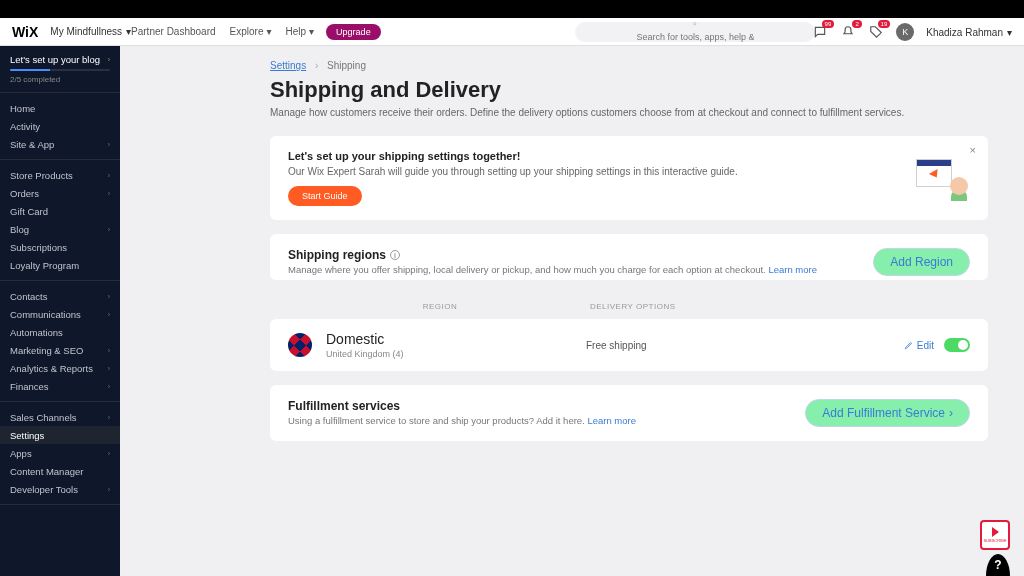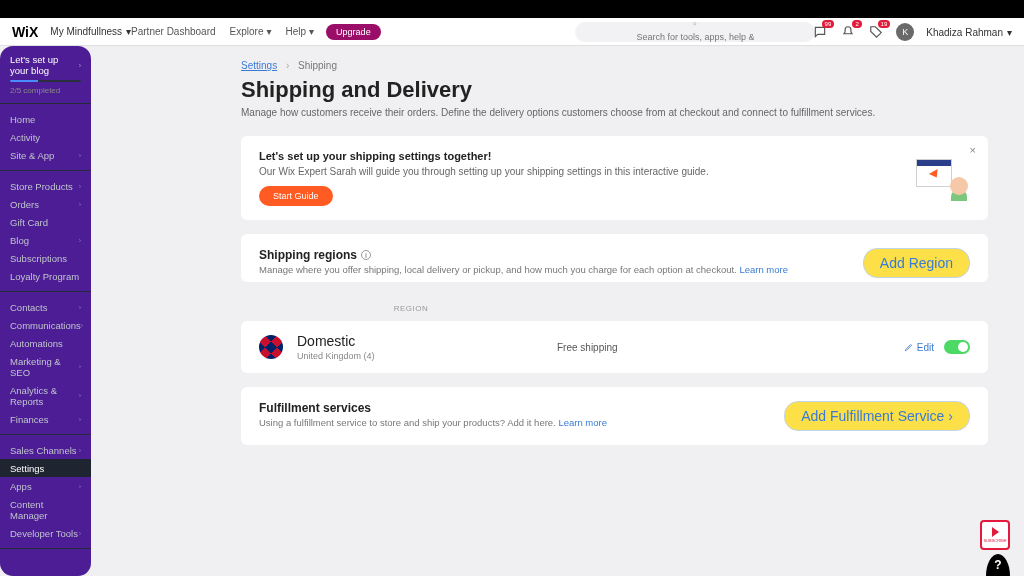--- a/index.html
+++ b/index.html
@@ -15,21 +15,21 @@
 .search-wrap svg { width: 10px; height: 10px; }
 .search-input { flex: 1; border: none; background: transparent; font-size: 9px; color: #777; outline: none; }
 .top-icons { position: absolute; right: 12px; top: 0; height: 28px; display: flex; align-items: center; gap: 12px; }
 .icon-badge { position: relative; width: 16px; height: 16px; display: flex; align-items: center; justify-content: center; }
 .icon-badge svg { width: 14px; height: 14px; }
 .badge { position: absolute; top: -4px; right: -6px; background: #e21b3c; color: #fff; font-size: 6px; border-radius: 6px; padding: 1px 3px; min-width: 10px; text-align: center; }
 .avatar { width: 18px; height: 18px; background: #6a6a6a; color: #fff; border-radius: 50%; display: flex; align-items: center; justify-content: center; font-size: 9px; }
 .username { font-size: 10px; color: #333; display: flex; align-items: center; gap: 4px; }
 
 .layout { display: flex; height: calc(576px - 46px); }
-.sidebar { width: 91px; background: #4c1d95; height: 100%; color: #c0c4cc; font-size: 9.5px; overflow: hidden; border-radius: 13px; }
+.sidebar { width: 120px; background: #0f172a; height: 100%; color: #c0c4cc; font-size: 9.5px; overflow: hidden; }
 .side-setup { padding: 8px 10px 4px 10px; color: #fff; display: flex; align-items: center; justify-content: space-between; }
 .side-progress-wrap { padding: 0 10px 4px 10px; }
 .side-progress { width: 100%; height: 2px; background: #2a3040; border-radius: 1px; overflow: hidden; }
 .side-progress-fill { width: 40%; height: 100%; background: #4a8cff; }
 .side-sub { font-size: 8px; color: #888; padding: 0 10px 8px 10px; border-bottom: 1px solid #252b38; }
 .side-section { padding: 6px 0; border-bottom: 1px solid #252b38; }
 .side-item { padding: 3.5px 10px; display: flex; align-items: center; justify-content: space-between; cursor: pointer; }
 .side-item.active { background: #1e2430; color: #fff; }
 .chev { font-size: 7px; opacity: 0.5; }
 
@@ -51,21 +51,21 @@
 .illust-win-bar { height: 6px; background: #2a3e8a; }
 .illust-arrow { position: absolute; left: 16px; top: 14px; width: 0; height: 0; border-left: 5px solid transparent; border-right: 5px solid transparent; border-top: 7px solid #ff5b22; transform: rotate(-30deg); }
 .illust-head { width: 18px; height: 18px; background: #f5c9a8; border-radius: 50%; position: absolute; right: 2px; bottom: 4px; }
 .illust-body { width: 16px; height: 12px; background: #7cc77d; border-radius: 8px 8px 0 0; position: absolute; right: 3px; bottom: -2px; }
 
 .section-head { display: flex; justify-content: space-between; align-items: flex-start; }
 .section-head h3 { font-size: 12px; font-weight: 700; color: #222; display: flex; align-items: center; gap: 4px; }
 .info-icon { width: 10px; height: 10px; border: 1px solid #999; border-radius: 50%; display: inline-flex; align-items: center; justify-content: center; font-size: 7px; color: #999; }
 .section-head p { font-size: 9.5px; color: #777; margin-top: 2px; }
 .section-head a { color: #3a7bd5; text-decoration: none; }
-.btn-outline { background: #fde047; color: #3a7bd5; border: 1px solid #c0d4ea; font-size: 14px; padding: 6px 16px; border-radius: 14px; cursor: pointer; display: flex; align-items: center; gap: 4px; }
+.btn-outline { background: #86efac; color: #3a7bd5; border: 1px solid #c0d4ea; font-size: 12px; padding: 6px 16px; border-radius: 14px; cursor: pointer; display: flex; align-items: center; gap: 4px; }
 
 .table-head { display: flex; padding: 8px 20px; font-size: 8px; color: #999; letter-spacing: 0.5px; text-transform: uppercase; }
 .col-region { flex: 0 0 300px; text-align: center; }
 .col-delivery { flex: 1; text-align: left; }
 
 .region-row { display: flex; align-items: center; padding: 12px 18px; }
 .flag { width: 24px; height: 24px; border-radius: 50%; background: linear-gradient(45deg, #012169 25%, transparent 25%), linear-gradient(-45deg, #012169 25%, transparent 25%), linear-gradient(45deg, transparent 75%, #012169 75%), linear-gradient(-45deg, transparent 75%, #012169 75%), #c8102e; background-size: 12px 12px; margin-right: 14px; }
 .region-info { flex: 0 0 260px; }
 .region-name { font-size: 14px; color: #222; }
 .region-sub { font-size: 9px; color: #888; margin-top: 2px; }
@@ -268,20 +268,21 @@
           </h3>
           <p>
             <span>Manage where you offer shipping, local delivery or pickup, and how much you charge for each option at checkout. </span><a href="#">Learn more</a>
           </p>
         </div>
         <button class="btn-outline">Add Region</button>
       </div>
     </div>
     <div class="table-head">
       <span class="col-region">REGION</span>
+      <span class="col-delivery">DELIVERY OPTIONS</span>
     </div>
     <div class="card region-row">
       <div class="flag"></div>
       <div class="region-info">
         <div class="region-name">Domestic</div>
         <div class="region-sub">United Kingdom (4)</div>
       </div>
       <div class="region-delivery">Free shipping</div>
       <div class="region-actions">
         <a href="#" class="edit-link">

